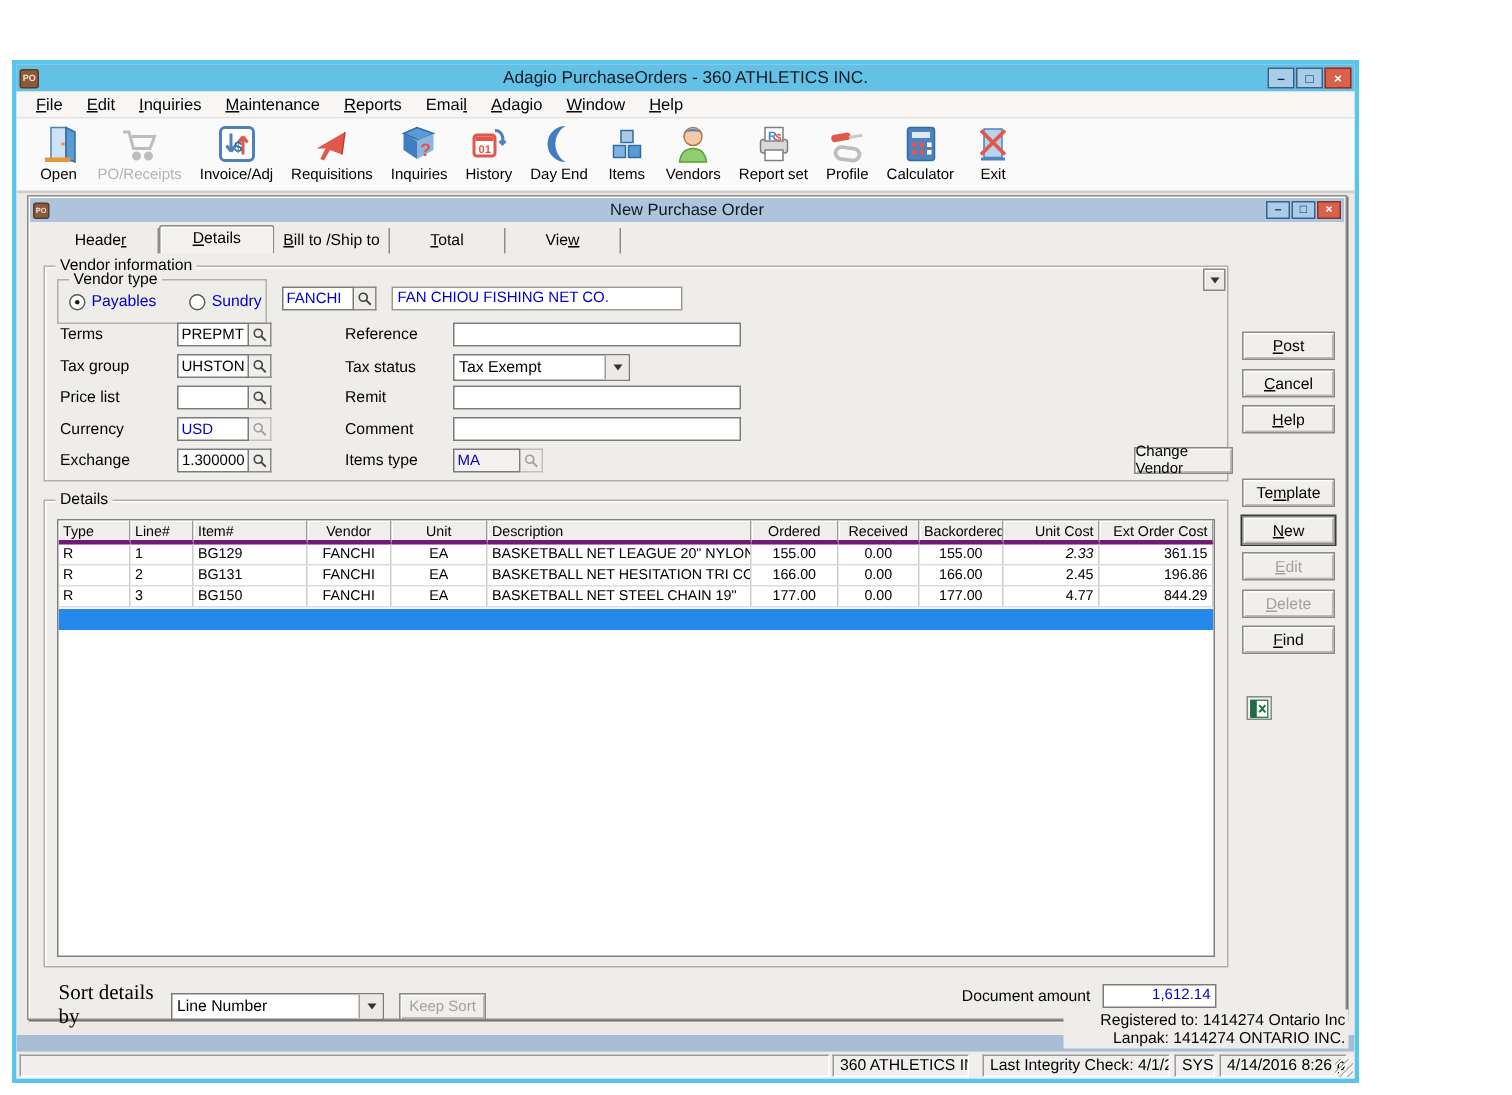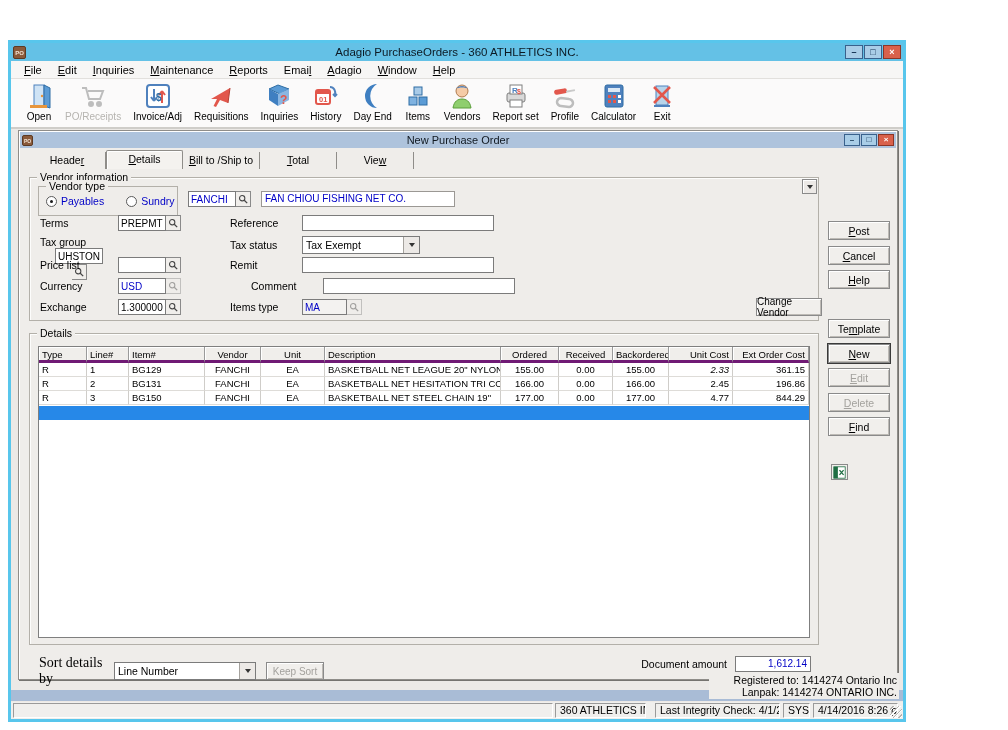--- a/index.html
+++ b/index.html
@@ -336,21 +336,21 @@
           <div class="frow" style="left:10px; top:37px;">
             <span class="flabel" style="width:78px;">Terms</span>
             <input class="field-input" style="width: 48px;" readonly="" value="PREPMT">
             <span class="lookup-btn">
                 <svg viewBox="0 0 12 12">
                   <circle cx="5" cy="5" r="3.2" fill="none" stroke="#444" stroke-width="1.3"></circle>
                   <path d="M7.5 7.5L11 11" stroke="#444" stroke-width="1.5"></path>
                 </svg>
               </span>
           </div>
-          <div class="frow" style="left:10px; top:58px;flex-direction:column;">
+          <div class="frow" style="left:10px; top:58px;">
             <span class="flabel" style="width:78px;">Tax group</span>
             <input class="field-input" style="width: 48px;" readonly="" value="UHSTON">
             <span class="lookup-btn">
                 <svg viewBox="0 0 12 12">
                   <circle cx="5" cy="5" r="3.2" fill="none" stroke="#444" stroke-width="1.3"></circle>
                   <path d="M7.5 7.5L11 11" stroke="#444" stroke-width="1.5"></path>
                 </svg>
               </span>
           </div>
           <div class="frow" style="left:10px; top:79px;">
@@ -394,21 +394,21 @@
               <span class="ctext">Tax Exempt</span>
               <span class="arrow-btn">
                   <span class="tri-down"></span>
                 </span>
             </span>
           </div>
           <div class="frow" style="left:200px; top:79px;">
             <span class="flabel" style="width:72px;">Remit</span>
             <input class="field-input" style="width: 192px;" value="">
           </div>
-          <div class="frow" style="left:200px; top:100px;margin-left:21px;">
+          <div class="frow" style="left:200px; top:100px;">
             <span class="flabel" style="width:72px;">Comment</span>
             <input class="field-input" style="width: 192px;" value="">
           </div>
           <div class="frow" style="left:200px; top:121px;">
             <span class="flabel" style="width:72px;">Items type</span>
             <input class="field-input blue" style="width: 45px; background: rgb(243, 242, 240);" readonly="" value="MA">
             <span class="lookup-btn dim">
                 <svg viewBox="0 0 12 12">
                   <circle cx="5" cy="5" r="3.2" fill="none" stroke="#444" stroke-width="1.3"></circle>
                   <path d="M7.5 7.5L11 11" stroke="#444" stroke-width="1.5"></path>

